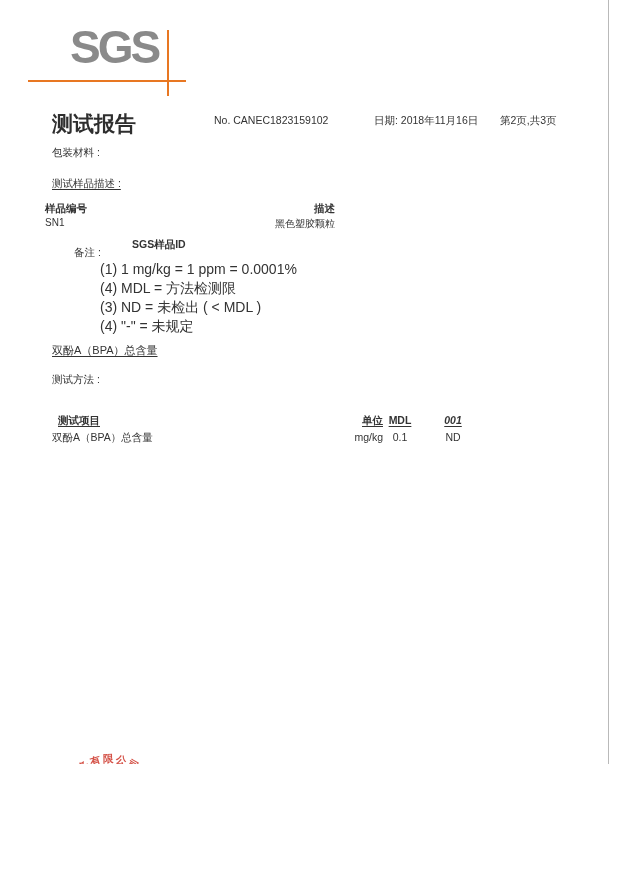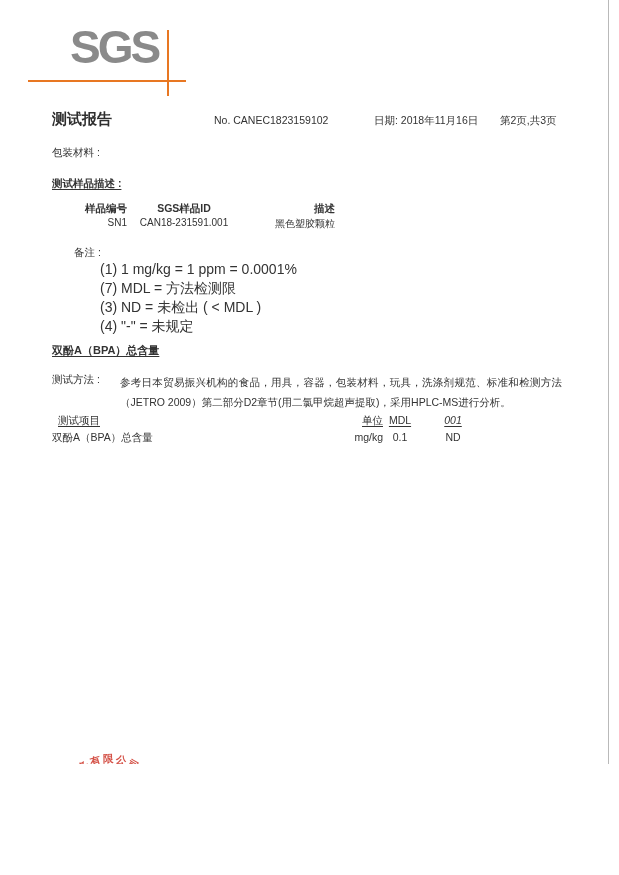--- a/index.html
+++ b/index.html
@@ -13,49 +13,49 @@
   }
   .abs{position:absolute;}
   .edge{position:absolute;left:608px;top:0;width:1px;height:875px;background:#b9b9b9;}
 
   
   .logo-text{left:70px;top:24px;font-size:46px;font-weight:bold;color:#8a8a8a;letter-spacing:-3px;line-height:1;}
   .logo-hline{left:28px;top:80px;width:158px;height:2px;background:#e87722;}
   .logo-vline{left:167px;top:30px;width:2px;height:66px;background:#e87722;}
 
   
-  .title{left:52px;top:110px;font-size:15px;font-weight:bold;color:#2e2e2e;}
+  .title{left:52px;top:110px;font-size:21px;font-weight:bold;color:#2e2e2e;}
   .repno{left:214px;top:114px;font-size:10.5px;}
   .repdate{left:374px;top:114px;font-size:10.5px;}
   .reppage{left:500px;top:114px;font-size:10.5px;}
 
   .label{font-size:10.5px;color:#333;}
-  .bold{font-weight:bold;}
+  .bold{font-weight:normal;}
   .ul{text-decoration:underline;text-underline-offset:2px;}
   .it{font-style:italic;}
 
   .results-label{left:52px;top:146px;}
   .sampledesc-label{left:52px;top:177px;}
 
   
-  .st-c1{left:45px;width:82px;text-align:right;}
-  .st-c2{left:138px;width:92px;text-align:center;}
+  .st-c1{left:45px;width:82px;text-align:left;}
+  .st-c2{left:132px;width:92px;text-align:left;margin-top:36px;}
   .st-c3{left:215px;width:120px;text-align:right;}
   .st-h{top:202px;font-size:10.5px;font-weight:bold;}
   .st-r{top:217px;font-size:10px;}
 
   .notes-label{left:52px;top:246px;margin-left:22px;}
   .note{left:100px;font-size:14px;}
 
   .bpa-title{left:52px;top:343px;font-size:11px;}
   .method-label{left:52px;top:373px;}
   .method-text{left:120px;top:373px;width:442px;font-size:10.5px;line-height:19.5px;text-align:justify;}
 
   
-  .rt-h{top:414px;font-size:10.5px;font-weight:normal;}
+  .rt-h{top:414px;font-size:10.5px;font-weight:bold;}
   .rt-r{top:431px;font-size:10.5px;}
   .rt-item-h{left:58px;}
   .rt-item{left:52px;}
   .rt-unit{left:325px;width:58px;text-align:right;}
   .rt-mdl{left:375px;width:50px;text-align:center;}
   .rt-001{left:428px;width:50px;text-align:center;}
 
   
   .stamp{left:47px;top:750px;width:126px;height:112px;}
   .company1{left:40px;top:838px;font-size:6.3px;color:#a6a6a6;letter-spacing:0.1px;}
@@ -89,32 +89,30 @@
   <div class="abs repdate">日期: 2018年11月16日</div>
   <div class="abs reppage">第2页,共3页</div>
 
   <div class="abs label results-label">包装材料 :</div>
   <div class="abs label bold ul sampledesc-label">测试样品描述 :</div>
 
   <div class="abs st-h st-c1">样品编号</div>
   <div class="abs st-h st-c2">SGS样品ID</div>
   <div class="abs st-h st-c3">描述</div>
   <div class="abs st-r st-c1">SN1</div>
-  <div class="abs st-r st-c2">CAN18-231591.001</div>
   <div class="abs st-r st-c3">黑色塑胶颗粒</div>
 
   <div class="abs label notes-label">备注 :</div>
   <div class="abs note" style="top:261px">(1) 1 mg/kg = 1 ppm = 0.0001%</div>
-  <div class="abs note" style="top:280px">(7) MDL = 方法检测限</div>
+  <div class="abs note" style="top:280px">(4) MDL = 方法检测限</div>
   <div class="abs note" style="top:299px">(3) ND = 未检出 ( &lt; MDL )</div>
   <div class="abs note" style="top:318px">(4) "-" = 未规定</div>
 
   <div class="abs label bold ul bpa-title">双酚A（BPA）总含量</div>
   <div class="abs label method-label">测试方法 :</div>
-  <div class="abs method-text">参考日本贸易振兴机构的食品，用具，容器，包装材料，玩具，洗涤剂规范、标准和检测方法（JETRO 2009）第二部分D2章节(用二氯甲烷超声提取)，采用HPLC-MS进行分析。</div>
 
   <div class="abs rt-h rt-item-h"><span class="ul">测试项目</span></div>
   <div class="abs rt-h rt-unit"><span class="ul">单位</span></div>
   <div class="abs rt-h rt-mdl"><span class="ul">MDL</span></div>
   <div class="abs rt-h rt-001"><span class="ul it">001</span></div>
   <div class="abs rt-r rt-item">双酚A（BPA）总含量</div>
   <div class="abs rt-r rt-unit">mg/kg</div>
   <div class="abs rt-r rt-mdl">0.1</div>
   <div class="abs rt-r rt-001">ND</div>
 

